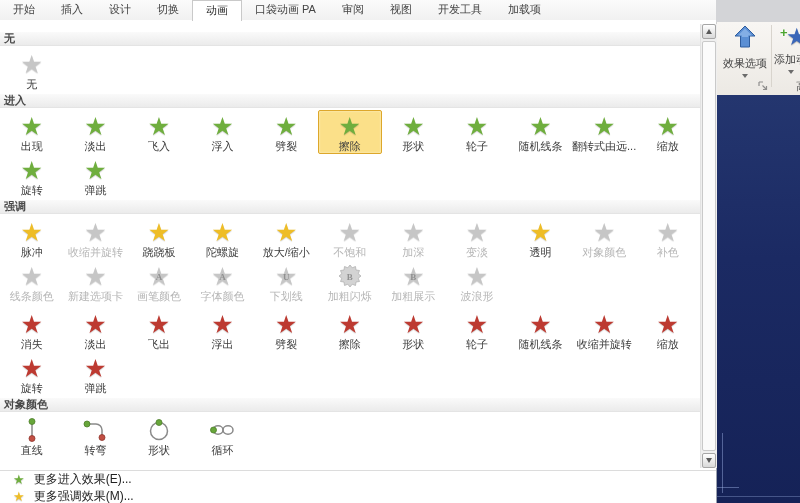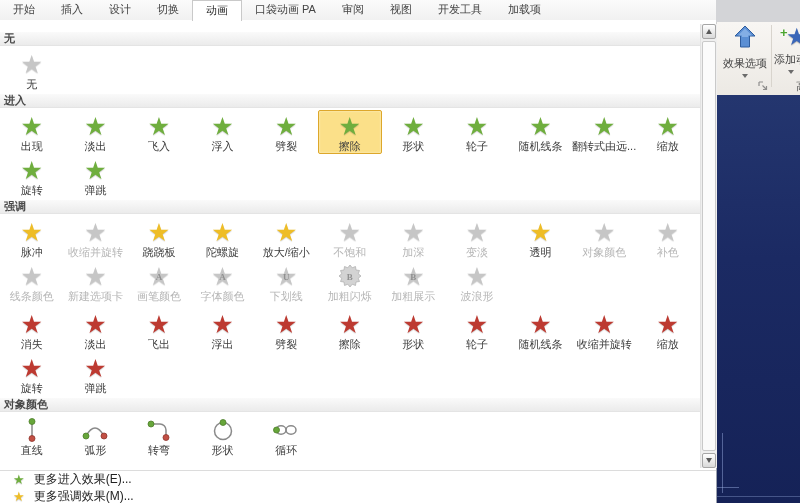--- a/index.html
+++ b/index.html
@@ -416,30 +416,20 @@
                 <line x1="13" y1="5" x2="13" y2="21" stroke="#8a8a8a" stroke-width="1.5" fill="none"></line>
                 <circle cx="13" cy="4.5" r="3" fill="#67a63a" stroke="#4d7d2a" stroke-width="0.8"></circle>
                 <circle cx="13" cy="21.5" r="3" fill="#c24f44" stroke="#8e352c" stroke-width="0.8"></circle>
               </svg>
             </span>
             <span class="g-label">直线</span>
           </div>
           <div class="g-item">
             <span class="ic">
               <svg width="26" height="26">
-                <path d="M4 19 Q13 3 22 19" stroke="#8a8a8a" stroke-width="1.5" fill="none"></path>
-                <circle cx="4" cy="19" r="3" fill="#67a63a" stroke="#4d7d2a" stroke-width="0.8"></circle>
-                <circle cx="22" cy="19" r="3" fill="#c24f44" stroke="#8e352c" stroke-width="0.8"></circle>
-              </svg>
-            </span>
-            <span class="g-label">弧形</span>
-          </div>
-          <div class="g-item">
-            <span class="ic">
-              <svg width="26" height="26">
                 <path d="M5 7 h9 a6 6 0 0 1 6 6 v7" stroke="#8a8a8a" stroke-width="1.5" fill="none"></path>
                 <circle cx="5" cy="7" r="3" fill="#67a63a" stroke="#4d7d2a" stroke-width="0.8"></circle>
                 <circle cx="20" cy="20.5" r="3" fill="#c24f44" stroke="#8e352c" stroke-width="0.8"></circle>
               </svg>
             </span>
             <span class="g-label">转弯</span>
           </div>
           <div class="g-item">
             <span class="ic">
               <svg width="26" height="26">

